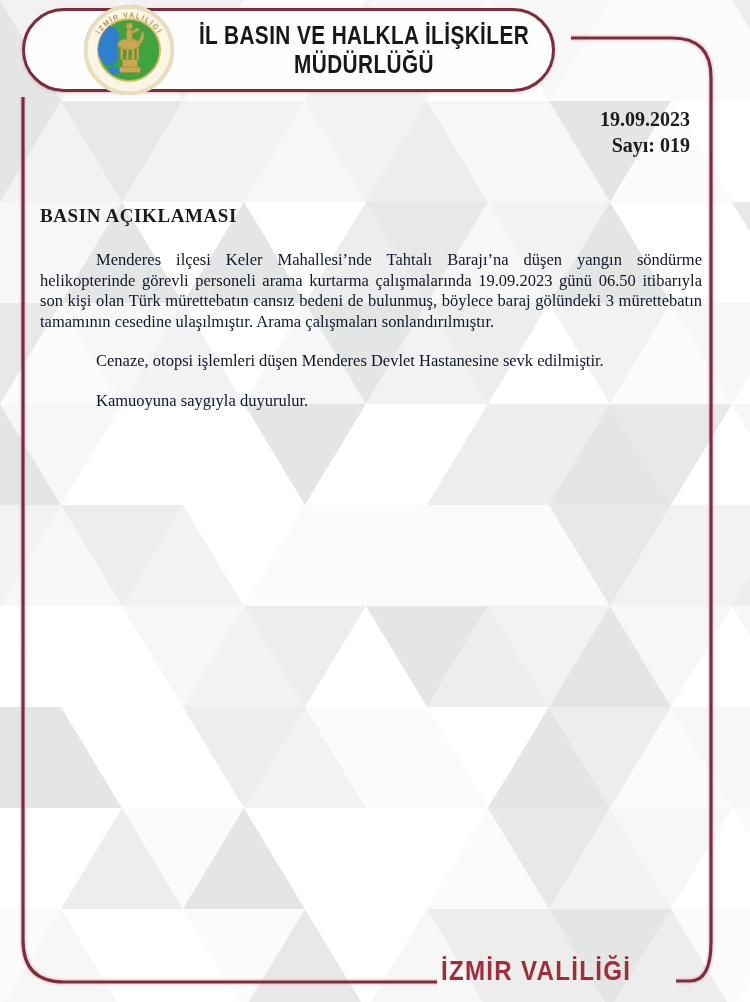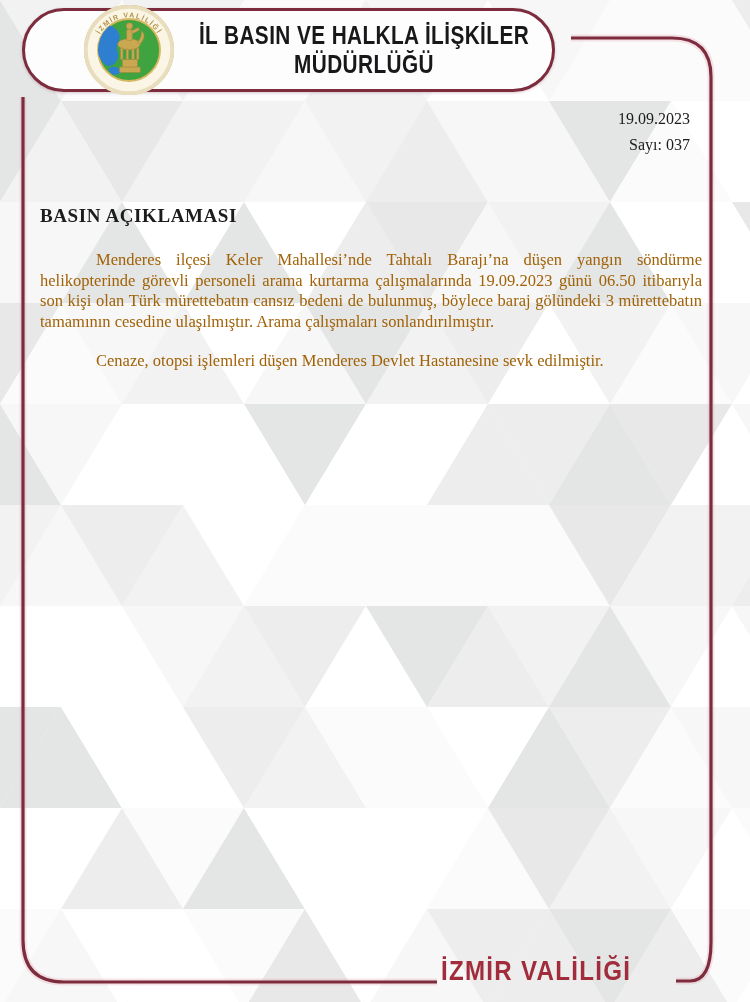--- a/index.html
+++ b/index.html
@@ -18,29 +18,29 @@
   .seal{position:absolute;left:82px;top:3px;width:94px;height:94px;z-index:3;}
   .pill-title{
     position:absolute;left:178px;top:10px;width:372px;height:80px;z-index:3;
     display:flex;flex-direction:column;align-items:center;justify-content:center;
     font-family:"Liberation Sans",sans-serif;font-weight:bold;color:#18181a;
     font-size:26px;line-height:29px;letter-spacing:.5px;white-space:nowrap;
     transform:scaleX(.8);transform-origin:center;
   }
   .meta{
     position:absolute;right:60px;top:106px;z-index:2;text-align:right;
-    font-weight:normal;font-size:16px;line-height:26px;color:#1c1c1c;
+    font-weight:bold;font-size:20px;line-height:26px;color:#1c1c1c;
   }
   .doc-title{
     position:absolute;left:40px;top:205px;width:662px;z-index:2;
     text-align:left;font-weight:bold;font-size:19px;letter-spacing:.6px;color:#1c1c1c;
   }
   .body-par{
     position:absolute;left:40px;width:662px;z-index:2;margin:0;
-    font-size:16.5px;line-height:20.5px;color:#a16207;text-indent:56px;
+    font-size:16.5px;line-height:20.5px;color:#0f172a;text-indent:56px;
   }
   .p1{top:250px;text-align:justify;}
   .p2{top:351px;}
   .p3{top:391px;}
   .footer-org{
     position:absolute;left:441px;top:955px;z-index:2;white-space:nowrap;
     font-family:"Liberation Sans",sans-serif;font-weight:bold;font-size:28px;
     letter-spacing:1.5px;color:#a02c3c;transform:scaleX(.86);transform-origin:left center;
   }
 </style>
@@ -273,23 +273,24 @@
     </g>
   </svg>
 
   <div class="pill-title">
     <div>İL BASIN VE HALKLA İLİŞKİLER</div>
     <div>MÜDÜRLÜĞÜ</div>
   </div>
 
   <div class="meta">
     <div>19.09.2023</div>
-    <div>Sayı: 037</div>
+    <div>Sayı: 019</div>
   </div>
 
   <div class="doc-title">BASIN AÇIKLAMASI</div>
 
   <p class="body-par p1">Menderes ilçesi Keler Mahallesi’nde Tahtalı Barajı’na düşen yangın söndürme helikopterinde görevli personeli arama kurtarma çalışmalarında 19.09.2023 günü 06.50 itibarıyla son kişi olan Türk mürettebatın cansız bedeni de bulunmuş, böylece baraj gölündeki 3 mürettebatın tamamının cesedine ulaşılmıştır. Arama çalışmaları sonlandırılmıştır.</p>
   <p class="body-par p2">Cenaze, otopsi işlemleri düşen Menderes Devlet Hastanesine sevk edilmiştir.</p>
+  <p class="body-par p3">Kamuoyuna saygıyla duyurulur.</p>
 
   <div class="footer-org">İZMİR VALİLİĞİ</div>
 
 </div>
 
 </body></html>

